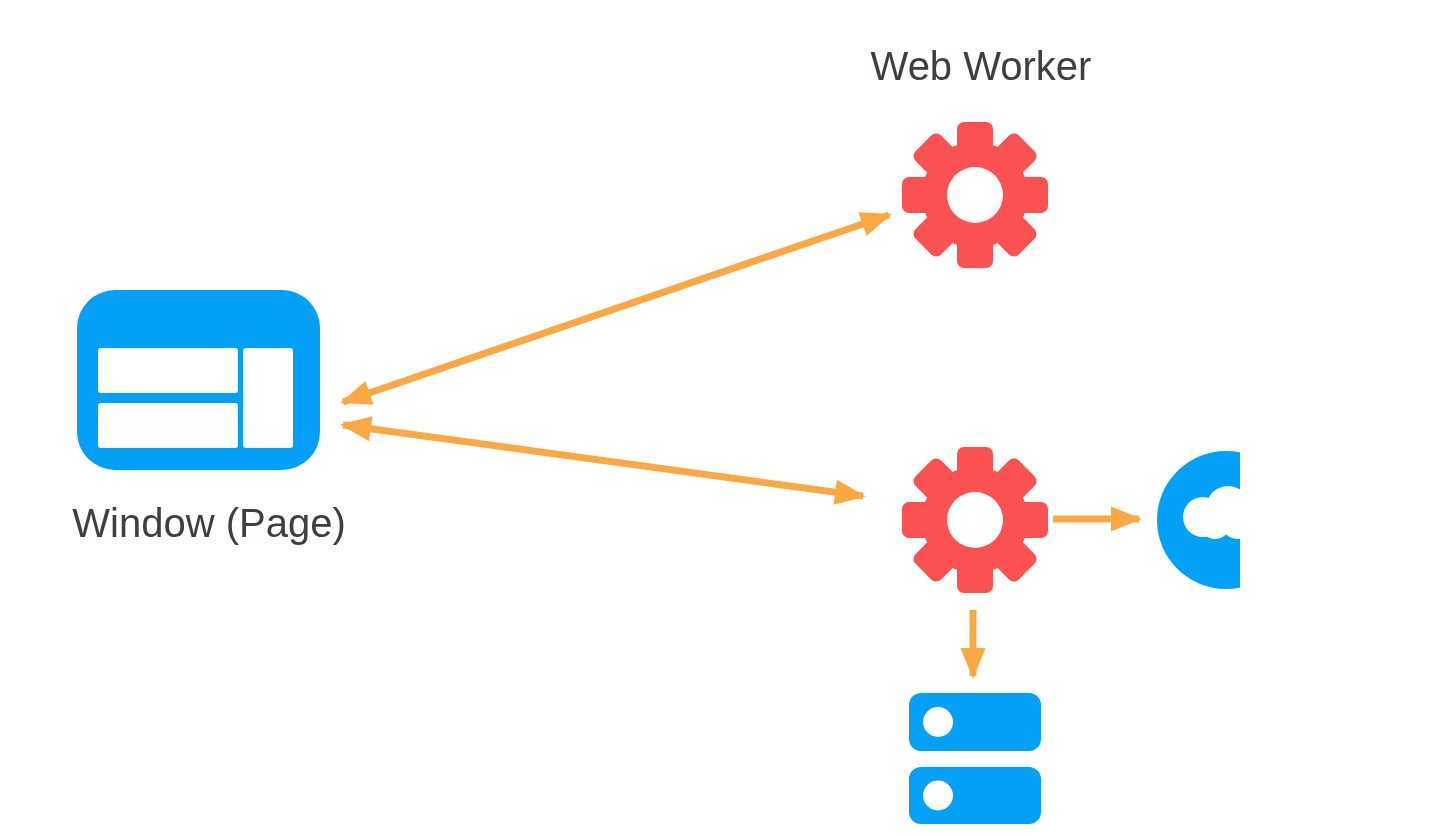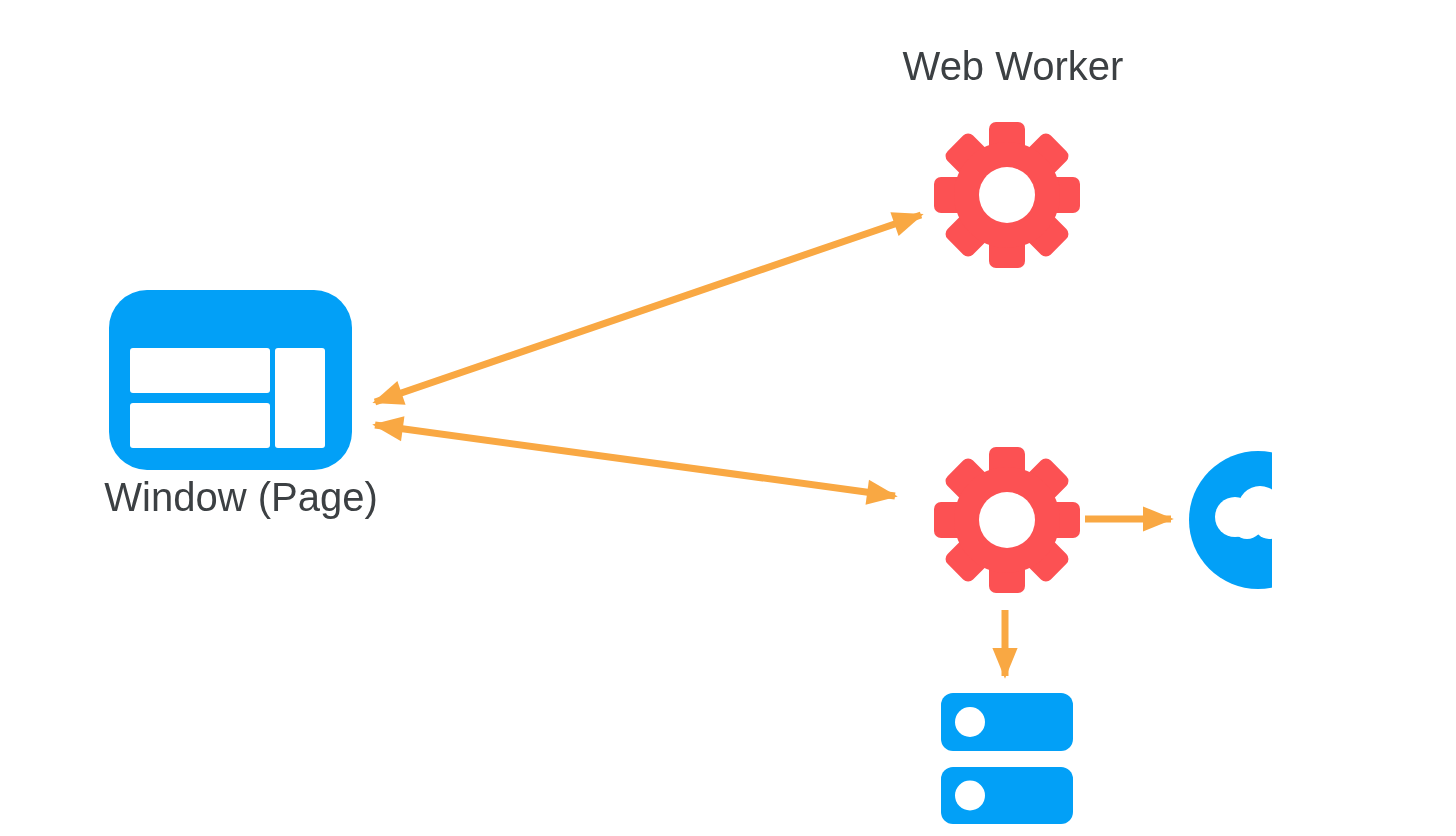--- a/index.html
+++ b/index.html
@@ -11,35 +11,34 @@
     --background:#FFFFFF;
   }
   html,body{margin:0;padding:0;background:var(--background);}
   .canvas{
     position:relative;
     width:1240px;
     height:836px;
     background:var(--background);
     font-family:"Liberation Sans", sans-serif;
     overflow:hidden;
-    margin-left:32px;
   }
   .node-label{
     position:absolute;
     transform:translateX(-50%);
     font-size:40px;
     line-height:1;
     font-weight:500;
     color:var(--ink);
     white-space:nowrap;
     letter-spacing:0px;
   }
   #label-web-worker{left:981px;top:46px;}
   #label-service-worker{left:977px;top:373px;}
-  #label-window-page{left:209px;top:477px;}
+  #label-window-page{left:209px;top:503px;}
   .abs{position:absolute;}
   #gear-web-worker{left:900px;top:120px;}
   #gear-service-worker{left:900px;top:445px;}
   #window-icon{left:77px;top:290px;}
   #cloud-icon{left:1157px;top:451px;}
   #storage-icon{left:909px;top:693px;}
   #arrows-layer{position:absolute;left:0;top:0;width:1456px;height:836px;}
   .fill-blue{fill:var(--blue);}
   .fill-red{fill:var(--red);}
   .fill-white{fill:#FFFFFF;}

